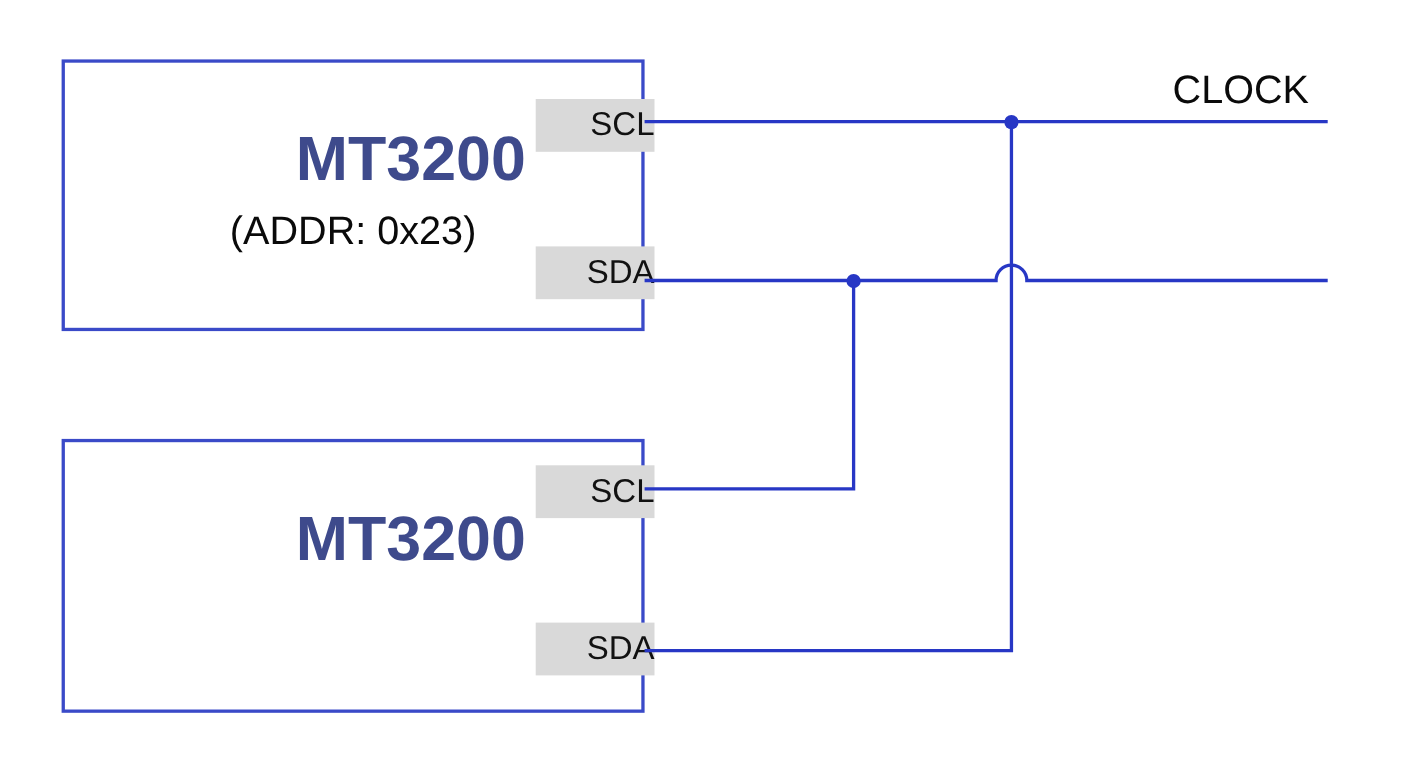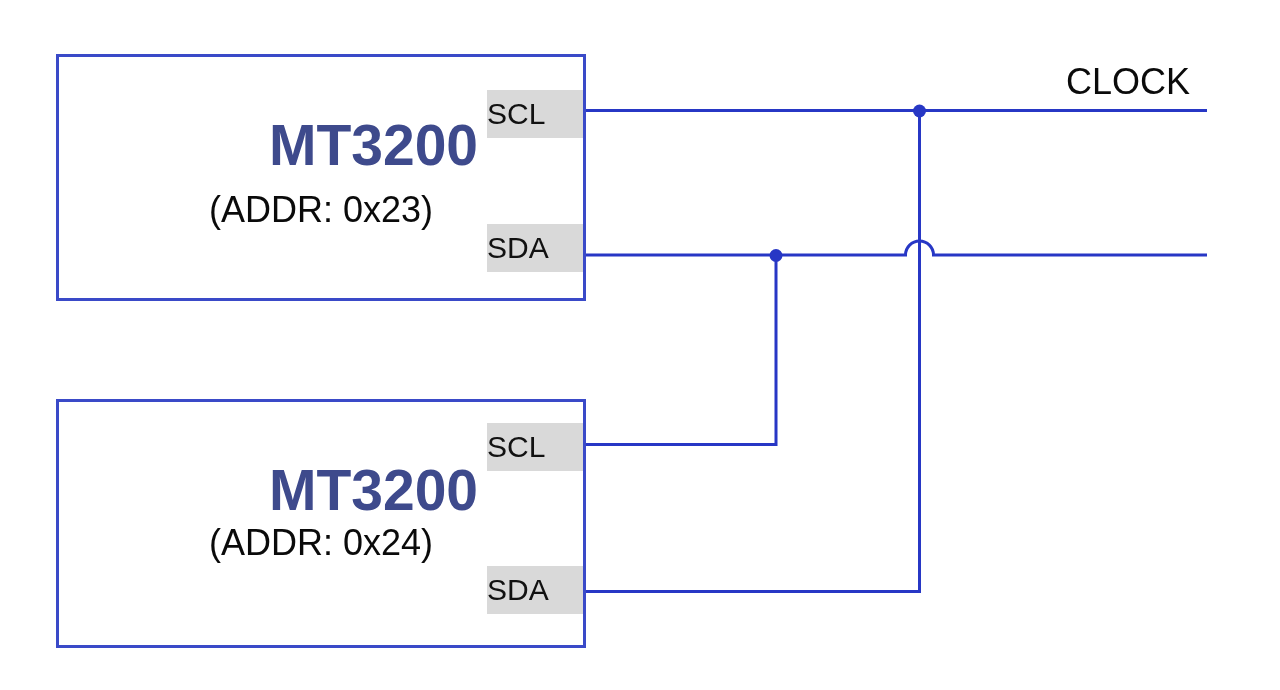--- a/index.html
+++ b/index.html
@@ -23,23 +23,23 @@
     color:var(--device-name,#3e4a8c);
   }
   .device-address {
     position:absolute; left:56px; width:530px;
     text-align:center;
     font-size:36px; line-height:1.1;
     color:#0a0a0a;
   }
   .pin {
     position:absolute; left:487px;
-    width:96px; height:48px;
+    width:108px; height:48px;
     background:var(--pin-background,#d9d9d9);
-    font-size:30px; line-height:48px; text-align:left;
+    font-size:30px; line-height:48px; text-align:right;
     color:#111111;
   }
   .bus-label {
     position:absolute; width:240px; left:1008px;
     text-align:center;
     font-size:36px; line-height:1.1;
     color:#0a0a0a;
   }
   .wires { position:absolute; left:0; top:0; width:1280px; height:690px; pointer-events:none; }
   .wire { fill:none; stroke:var(--wire,#2737c5); stroke-width:3; stroke-linecap:butt; stroke-linejoin:miter; }
@@ -51,21 +51,20 @@
 <div class="canvas">
 
   <div class="device-box" style="left:56px; top:54px; width:530px; height:247px;"></div>
   <div class="device-name" style="top:114px;">MT3200</div>
   <div class="device-address" style="top:178px;margin-top:12px;">(ADDR: 0x23)</div>
   <div class="pin" style="top:90px;">SCL</div>
   <div class="pin" style="top:224px;">SDA</div>
 
   <div class="device-box" style="left:56px; top:399px; width:530px; height:249px;"></div>
   <div class="device-name" style="top:459px;">MT3200</div>
-  <div class="device-address" style="top:523px;">(ADDR: 0x24)</div>
   <div class="pin" style="top:423px;">SCL</div>
   <div class="pin" style="top:566px;">SDA</div>
 
   <div class="bus-label" style="top:62px;">CLOCK</div>
 
   <svg class="wires" viewBox="0 0 1280 690">
 
     <path class="wire" d="M586,110.5 H1207"></path>
 
     <path class="wire" d="M586,255 H905.5 A14,14 0 0 1 933.5,255 H1207"></path>

